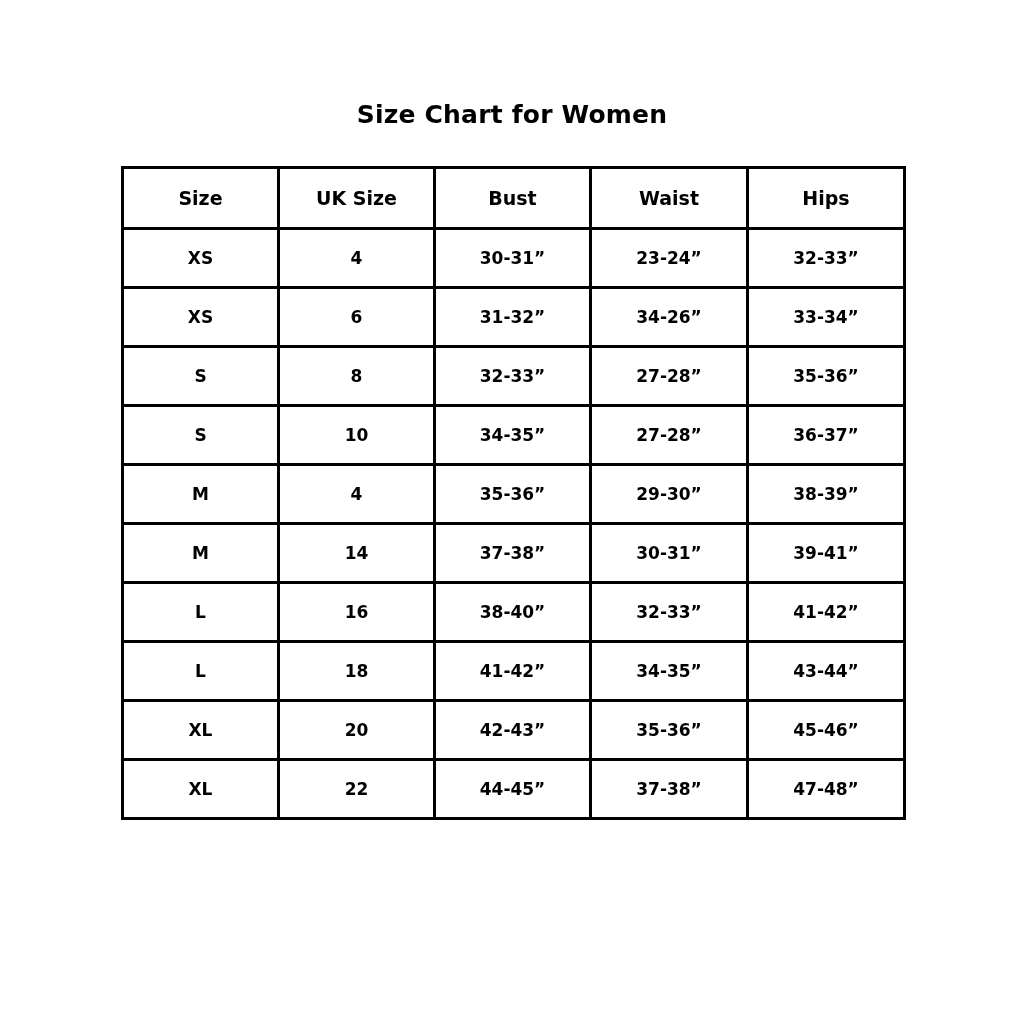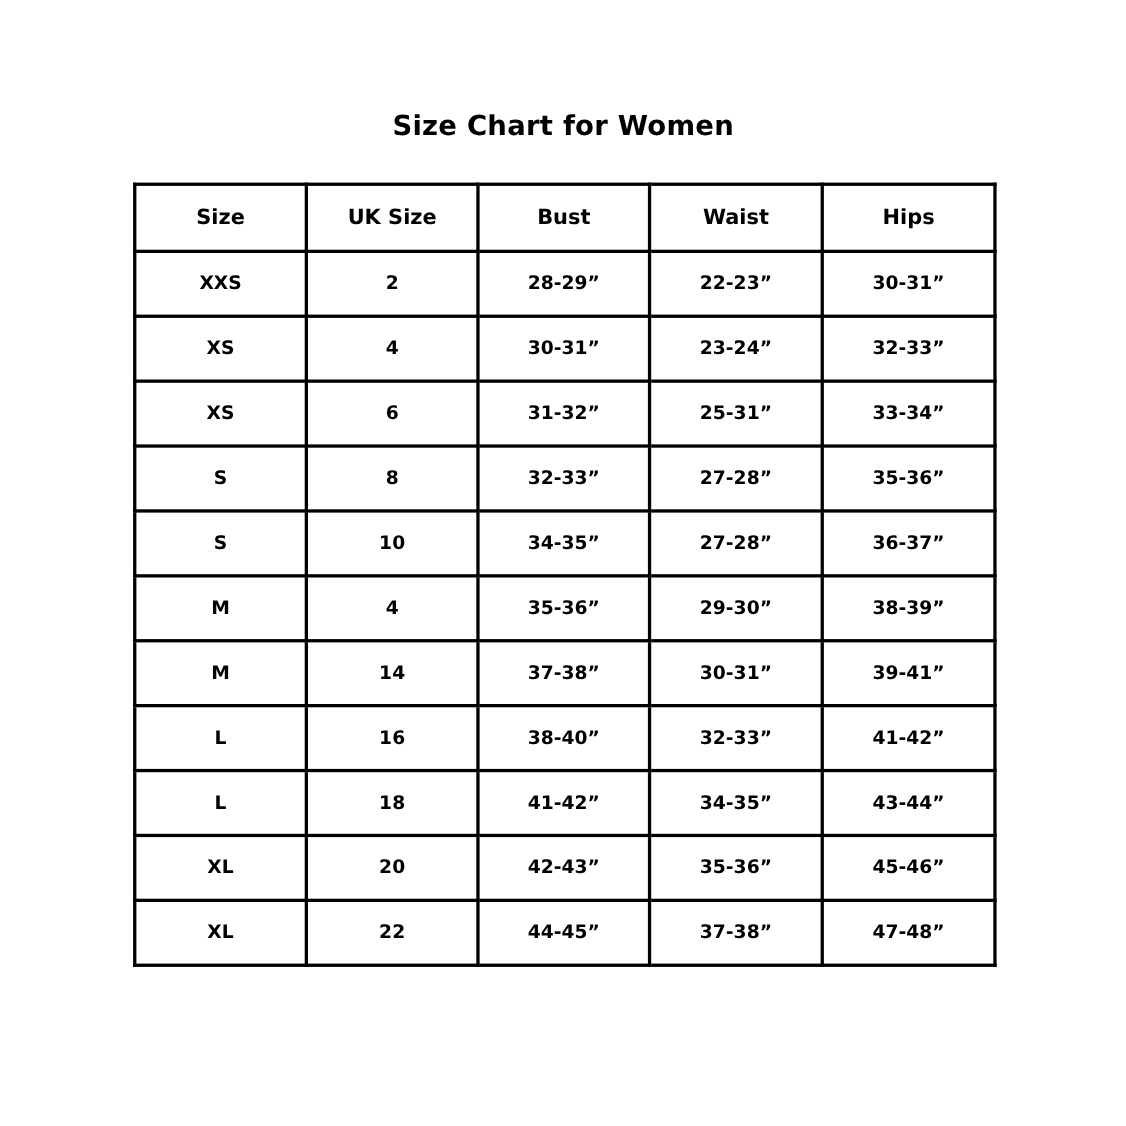--- a/index.html
+++ b/index.html
@@ -80,38 +80,31 @@
         <tr>
           <th>Size</th>
           <th>UK Size</th>
           <th>Bust</th>
           <th>Waist</th>
           <th>Hips</th>
         </tr>
       </thead>
       <tbody>
         <tr>
-          <td>XXS</td>
-          <td>2</td>
-          <td>28-29”</td>
-          <td>22-23”</td>
-          <td>30-31”</td>
-        </tr>
-        <tr>
           <td>XS</td>
           <td>4</td>
           <td>30-31”</td>
           <td>23-24”</td>
           <td>32-33”</td>
         </tr>
         <tr>
           <td>XS</td>
           <td>6</td>
           <td>31-32”</td>
-          <td>25-31”</td>
+          <td>34-26”</td>
           <td>33-34”</td>
         </tr>
         <tr>
           <td>S</td>
           <td>8</td>
           <td>32-33”</td>
           <td>27-28”</td>
           <td>35-36”</td>
         </tr>
         <tr>

